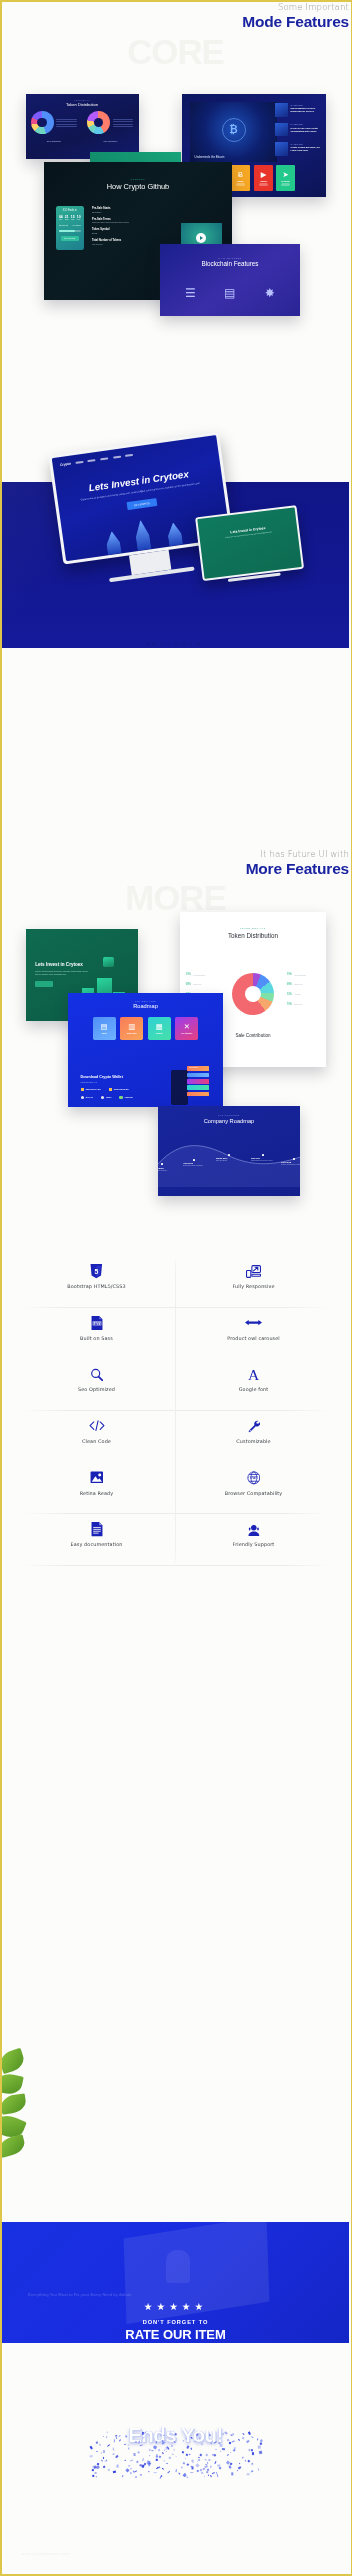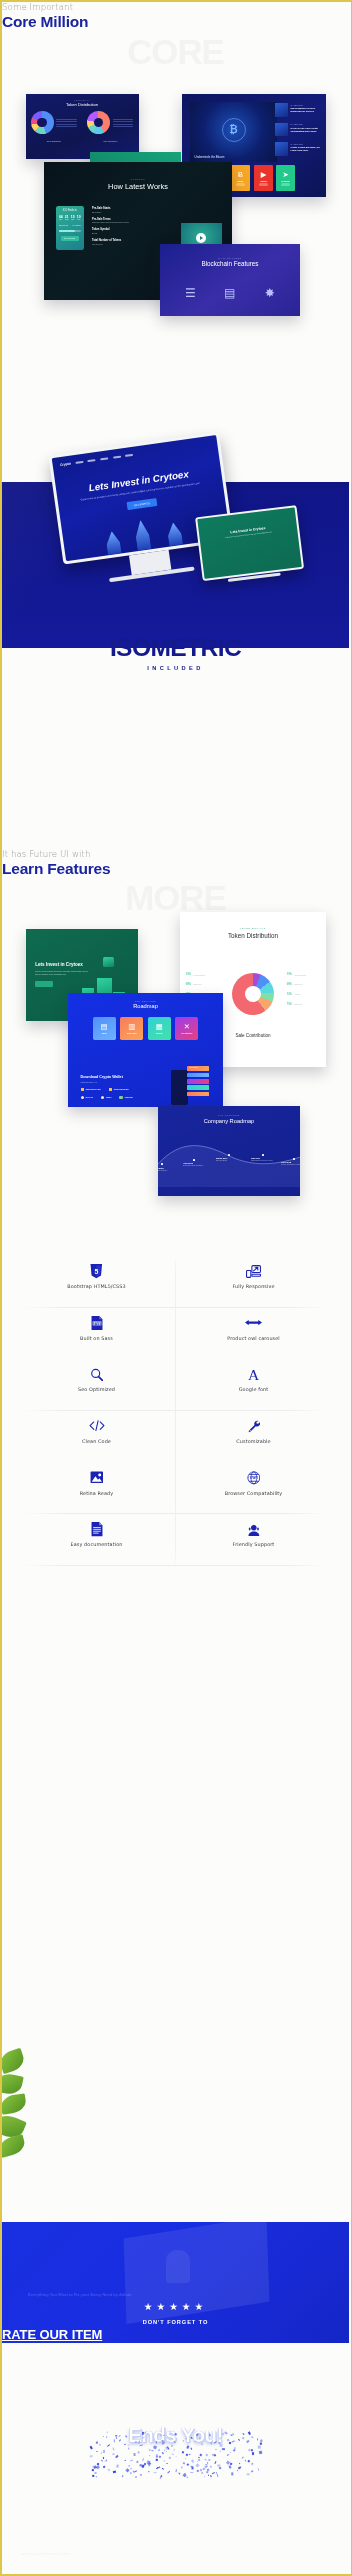--- a/index.html
+++ b/index.html
@@ -9,21 +9,21 @@
     font-family:"Liberation Sans", sans-serif;
     background:#fcfcfa;
     border-left:2.9px solid #ddc64a;
     border-right:2.9px solid #ddc64a;
     border-top:2.3px solid #ddc64a;
     border-bottom:2.3px solid #ddc64a;
   }
   .page { position:relative; width:347px; height:2571px; background:#fcfcfa; overflow:hidden; }
 
   
-  .sec-head { text-align:left; width:100%; }
+  .sec-head { text-align:right; width:100%; }
   .sec-sub {
     font-family:"DejaVu Sans", sans-serif;
     font-size:8.6px; color:#9a9a9a; font-weight:300; letter-spacing:0.1px;
   }
   .sec-title {
     font-family:"Liberation Sans", sans-serif;
     font-size:15.5px; font-weight:bold; color:#1a23a0; letter-spacing:-0.2px; margin-top:0.6px;
   }
   .ghost-word {
     position:absolute; left:0; right:0; text-align:center;
@@ -216,39 +216,39 @@
     background:linear-gradient(135deg,#1730e0 0%,#1a2de0 45%,#1526c6 100%); overflow:hidden; }
   #rate-card { position:absolute; left:123px; top:4.6px; width:143px; height:86px;
     background:rgba(255,255,255,.09); transform:skewY(-7deg) rotate(-2deg); }
   #rate-mic { position:absolute; left:164px; top:27.5px; width:24px; height:33px;
     background:rgba(255,255,255,.07); border-radius:10.3px 10.3px 3.4px 3.4px; }
   #rate-txtl { position:absolute; left:26px; top:69px; color:rgba(255,255,255,.18); font-size:4px; line-height:1.9; font-weight:bold; }
   #stars { position:absolute; left:0; top:79px; width:100%; text-align:center; color:#fff;
     font-size:9.7px; letter-spacing:4px; }
   #rate-kicker { position:absolute; left:0; top:97px; width:100%; text-align:center; color:#fff;
     font-size:5.7px; letter-spacing:0.9px; font-weight:bold; }
-  #rate-title { position:absolute; left:0; top:105px; width:100%; color:#fff;
-    font-size:13px; font-weight:bold; letter-spacing:-0.1px;text-decoration:underline; }
+  #rate-title { position:absolute; left:0; top:105px; width:100%; text-align:center; color:#fff;
+    font-size:13px; font-weight:bold; letter-spacing:-0.1px; }
 
   
   #thanks-wrap { position:absolute; left:0; top:2421px; width:100%; text-align:center; }
   #thanks { display:inline-block; position:relative; font-size:20.6px; font-weight:bold; color:#fff;
     letter-spacing:-0.6px; text-shadow:0 0 0.6px #6f86e8, 1.1px 1.1px 0 #c6cff4, 0 1.7px 3.4px rgba(40,60,200,.35); }
   .confetti { position:absolute; background:#2b3ce0; }
   #bottom-url { position:absolute; left:19.5px; top:2549px; font-size:4px; color:#f0f0ee; letter-spacing:0.2px; }
 </style>
 </head>
 <body>
 
 <div class="page">
 
   <div class="ghost-word" id="core-ghost">CORE</div>
   <div class="sec-head" id="core-head">
     <div class="sec-sub">Some Important</div>
-    <div class="sec-title">Core Million</div>
+    <div class="sec-title">Mode Features</div>
   </div>
 
   <div class="shot" id="shot-token">
     <div class="tt-eyebrow">TOKEN DETAILS</div>
     <div class="tt-title">Token Distribution</div>
     <div style="display:flex;justify-content:space-around;margin-top:4.6px;align-items:center;">
       <div style="display:flex;gap:2.9px;align-items:center;">
         <div class="donut" id="donut-a"></div>
         <div class="mini-legend" style="width:20.6px;">
           <span></span>
@@ -324,21 +324,21 @@
   <div class="shot" id="shot-logos">
     <div class="logo-row">
       <div>Away</div>
       <div>JAGUAR</div>
       <div>adaptor</div>
     </div>
   </div>
 
   <div class="shot" id="shot-crypto">
     <div class="eyebrow">PROCESS</div>
-    <div class="h">How Latest Works</div>
+    <div class="h">How Crypto Github</div>
     <div class="ico-card">
       <div class="t">ICO Ends in</div>
       <div class="cd-row">
         <div>
             <b>64</b>
             <i>days</i>
           </div>
         <div>
             <b>21</b>
             <i>hours</i>
@@ -414,30 +414,29 @@
     <div class="bz">
       <div class="sc">
         <h3>Lets Invest in Crytoex</h3>
         <p>Crytoex was to prospect and money using safe trusted digital currency</p>
       </div>
     </div>
     <div class="base2"></div>
   </div>
 
   <div id="iso-title-wrap">
-    <div id="iso-title">ISOMETRIC</div>
     <div id="iso-sub">INCLUDED</div>
   </div>
   <div class="dotgrid" style="left:8px; top:641px; width:40px; height:46px;"></div>
   <div class="dotgrid" style="left:8px; top:701px; width:25px; height:63px;"></div>
 
   <div class="ghost-word" id="mf-ghost">MORE</div>
   <div class="sec-head" id="mf-head">
     <div class="sec-sub">It has Future UI with</div>
-    <div class="sec-title">Learn Features</div>
+    <div class="sec-title">More Features</div>
   </div>
 
   <div class="shot" id="shot-green2">
     <h4>Lets Invest in Crytoex</h4>
     <p>Crytoex was to prospect and money using safe, trusted digital currency that are available on the quandrasite.com</p>
     <div class="b"></div>
     <div class="iso-city">
       <span style="left:3.4px;bottom:3.4px;width:12.6px;height:25px;"></span>
       <span style="left:18.3px;bottom:3.4px;width:15px;height:35px;"></span>
       <span style="left:35px;bottom:3.4px;width:11.4px;height:20.6px;"></span>

